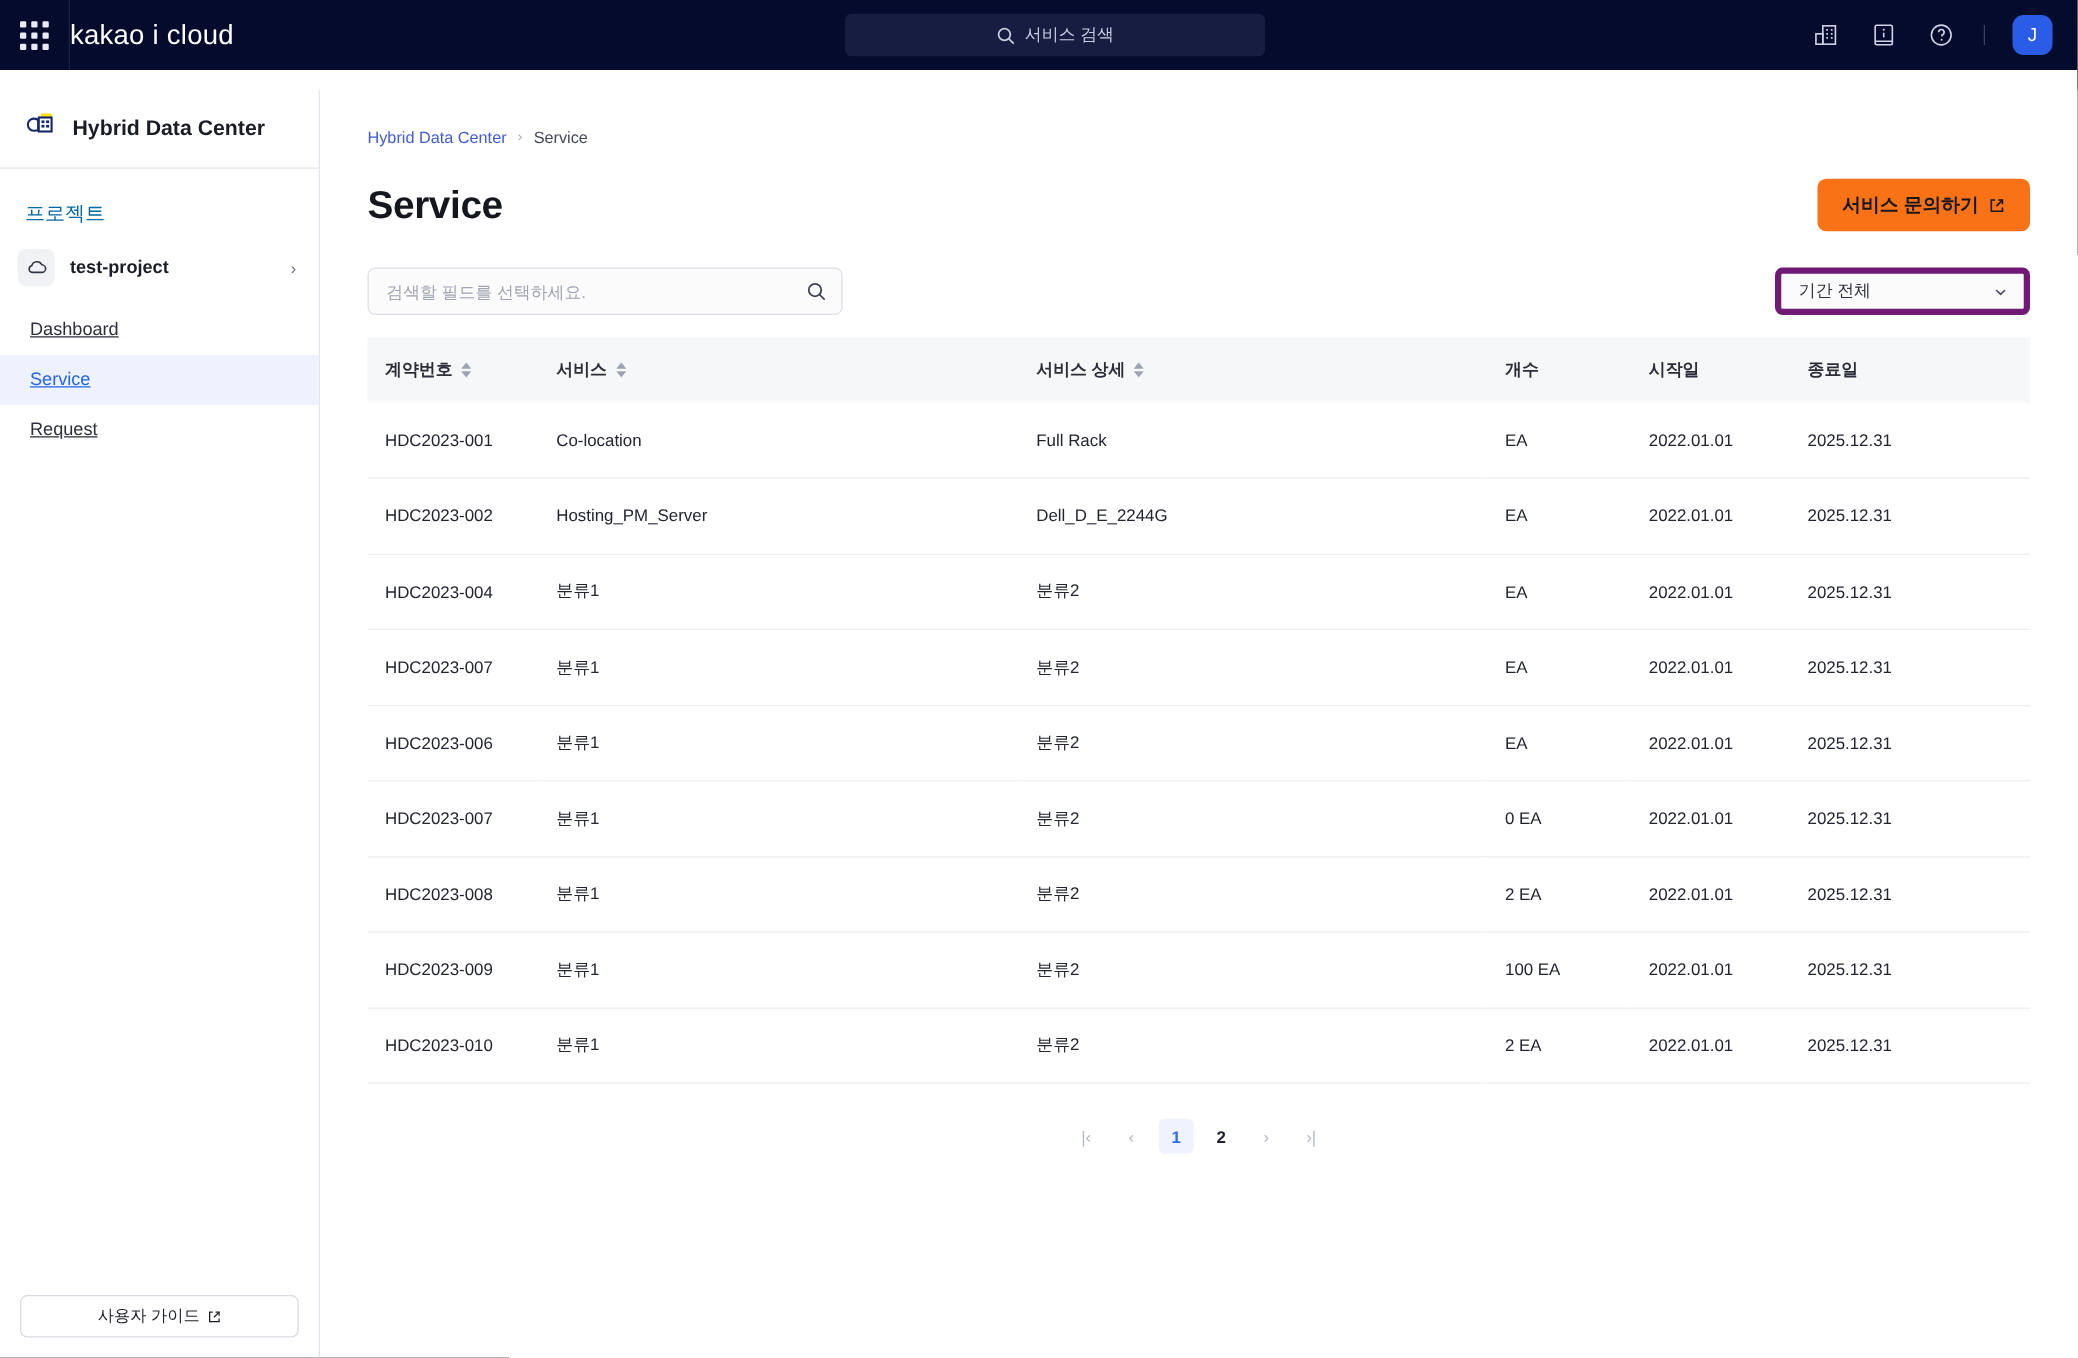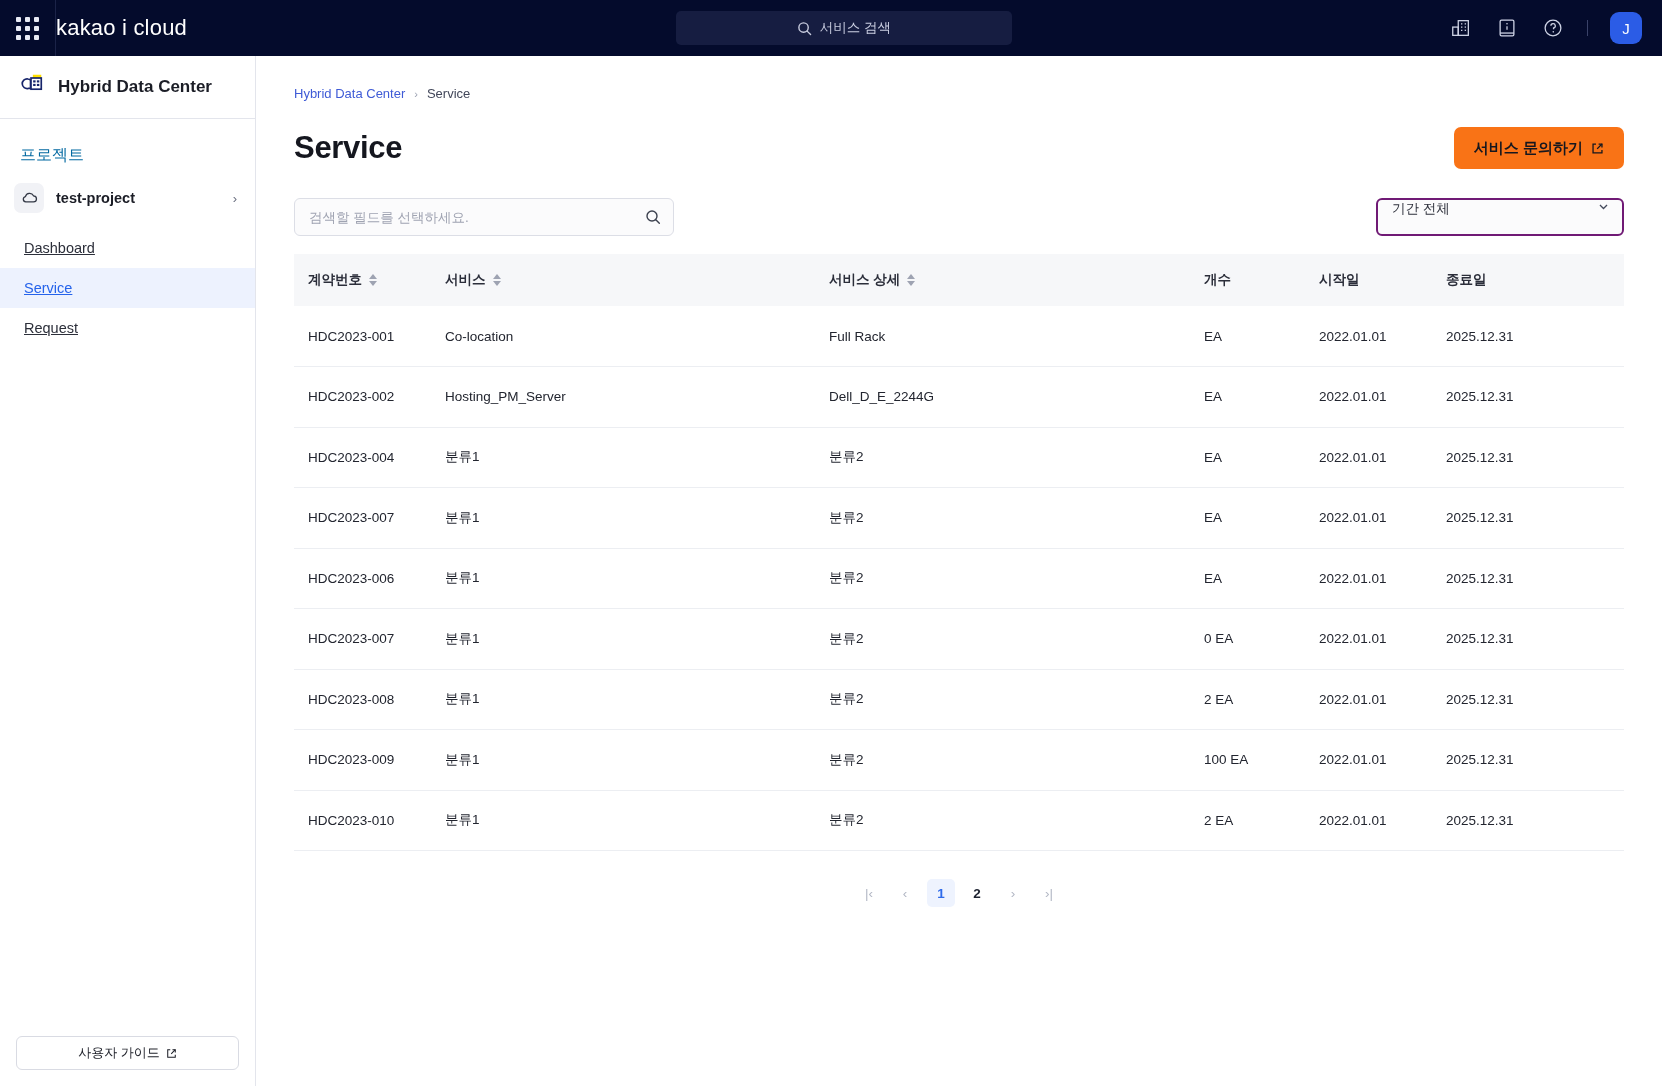--- a/index.html
+++ b/index.html
@@ -66,21 +66,21 @@
   .avatar {
     width: 32px; height: 32px;
     background: #2b5ce6;
     border-radius: 9px;
     color: #fff; font-size: 15px; font-weight: 500;
     display: flex; align-items: center; justify-content: center;
     cursor: pointer;
   }
 
   
-  .body { flex: 1; display: flex; min-height: 0; background:#fff; }
+  .body { flex: 1; display: flex; min-height: 0; background:#fff;margin-top:16px; }
 
   
   .sidebar {
     width: 256px; flex: 0 0 256px;
     border-right: 1px solid #e3e5ec;
     display: flex; flex-direction: column;
     background: #fff;
   }
   .sb-head {
     height: 63px;
@@ -166,24 +166,24 @@
     display: flex; align-items: center;
     padding: 0 12px 0 14px;
   }
   .search-box input {
     flex: 1; border: none; outline: none; background: transparent;
     font-size: 13.5px; color: #2c2f3a; font-family: inherit;
   }
   .search-box input::placeholder { color: #a0a4b2; }
   .period-select {
     margin-left: auto;
-    width: 248px; height: 38px;
-    border: 2px solid #701a75; border-radius: 6px;
+    width: 204px; height: 38px;
+    border: 5px solid #701a75; border-radius: 6px;
     background: #fbfbfc;
-    display: flex; align-items: flex-start;
+    display: flex; align-items: center;
     padding: 0 12px 0 14px;
     font-size: 13.5px; color: #2c2f3a;
     cursor: pointer;
   }
   .period-select .chev { margin-left: auto; color: #444a5c; }
 
   
   table { width: 100%; border-collapse: collapse; margin-top: 18px; }
   thead th {
     background: #f6f7f9;

